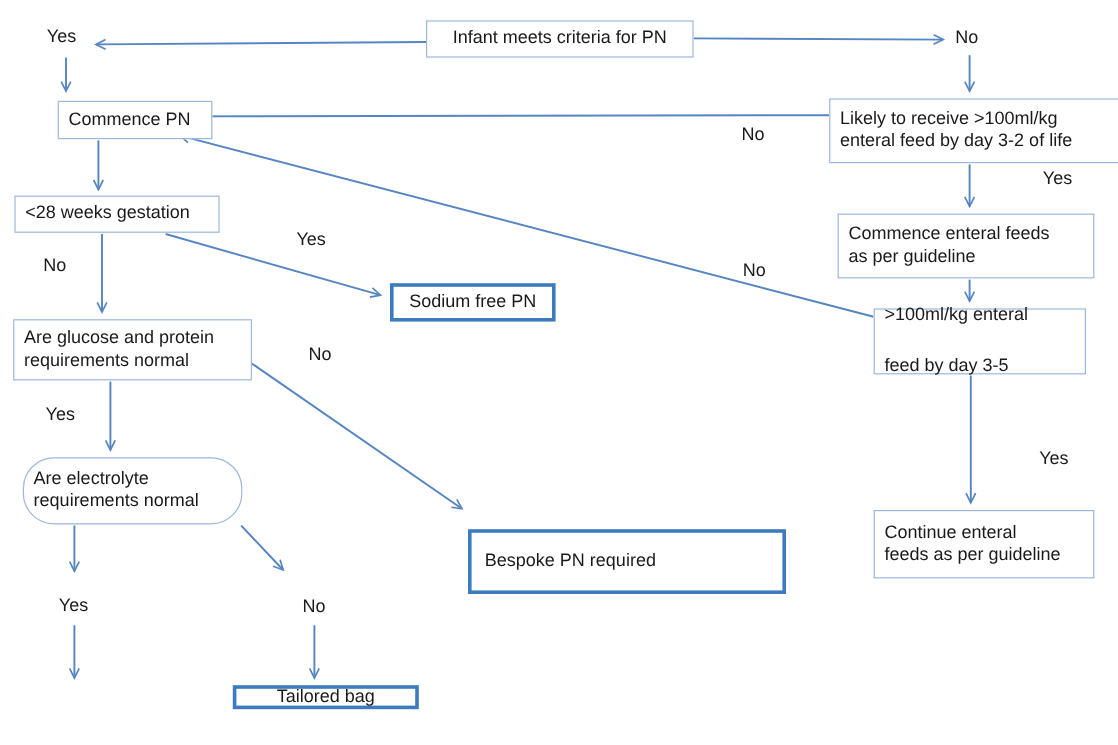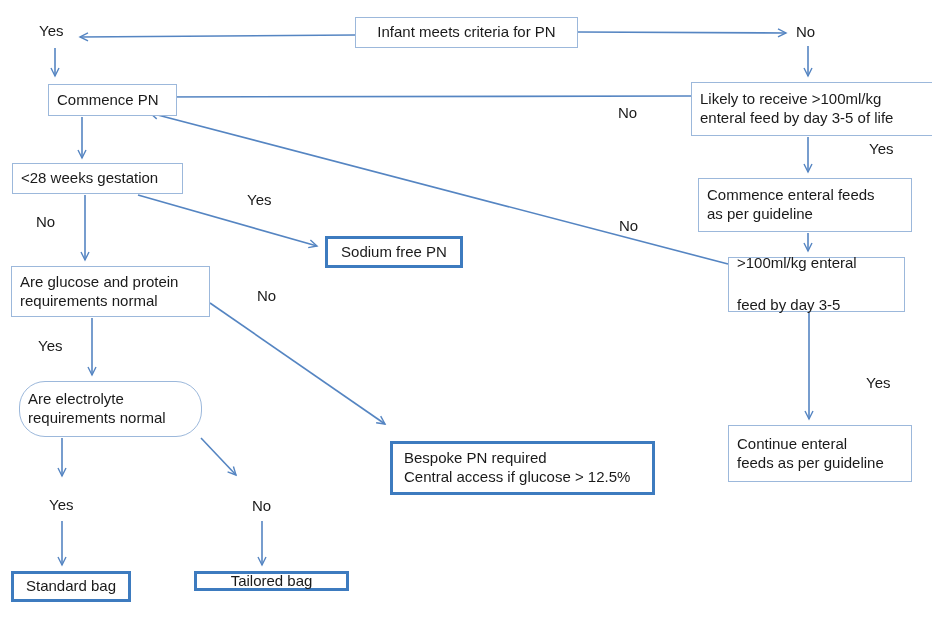--- a/index.html
+++ b/index.html
@@ -108,40 +108,36 @@
   <div class="node" id="node-glucose-protein">
     <span>Are glucose and protein</span>
     <span>requirements normal</span>
   </div>
 
   <div class="node" id="node-electrolyte">
     <span>Are electrolyte</span>
     <span>requirements normal</span>
   </div>
 
-  <div class="node em center" id="node-standard-bag">
-    <span>Standard bag</span>
-  </div>
 
   <div class="node em center" id="node-tailored-bag">
     <span>Tailored bag</span>
   </div>
 
   <div class="node em center" id="node-sodium-free">
     <span>Sodium free PN</span>
   </div>
 
   <div class="node em" id="node-bespoke">
     <span>Bespoke PN required</span>
-    <span>Central access if glucose &gt; 12.5%</span>
   </div>
 
   <div class="node" id="node-likely-receive">
     <span>Likely to receive &gt;100ml/kg</span>
-    <span>enteral feed by day 3-5 of life</span>
+    <span>enteral feed by day 3-2 of life</span>
   </div>
 
   <div class="node" id="node-commence-enteral">
     <span>Commence enteral feeds</span>
     <span>as per guideline</span>
   </div>
 
   <div class="node" id="node-feed-100">
     <span>&gt;100ml/kg enteral</span>
     <span>feed by day 3-5</span>

